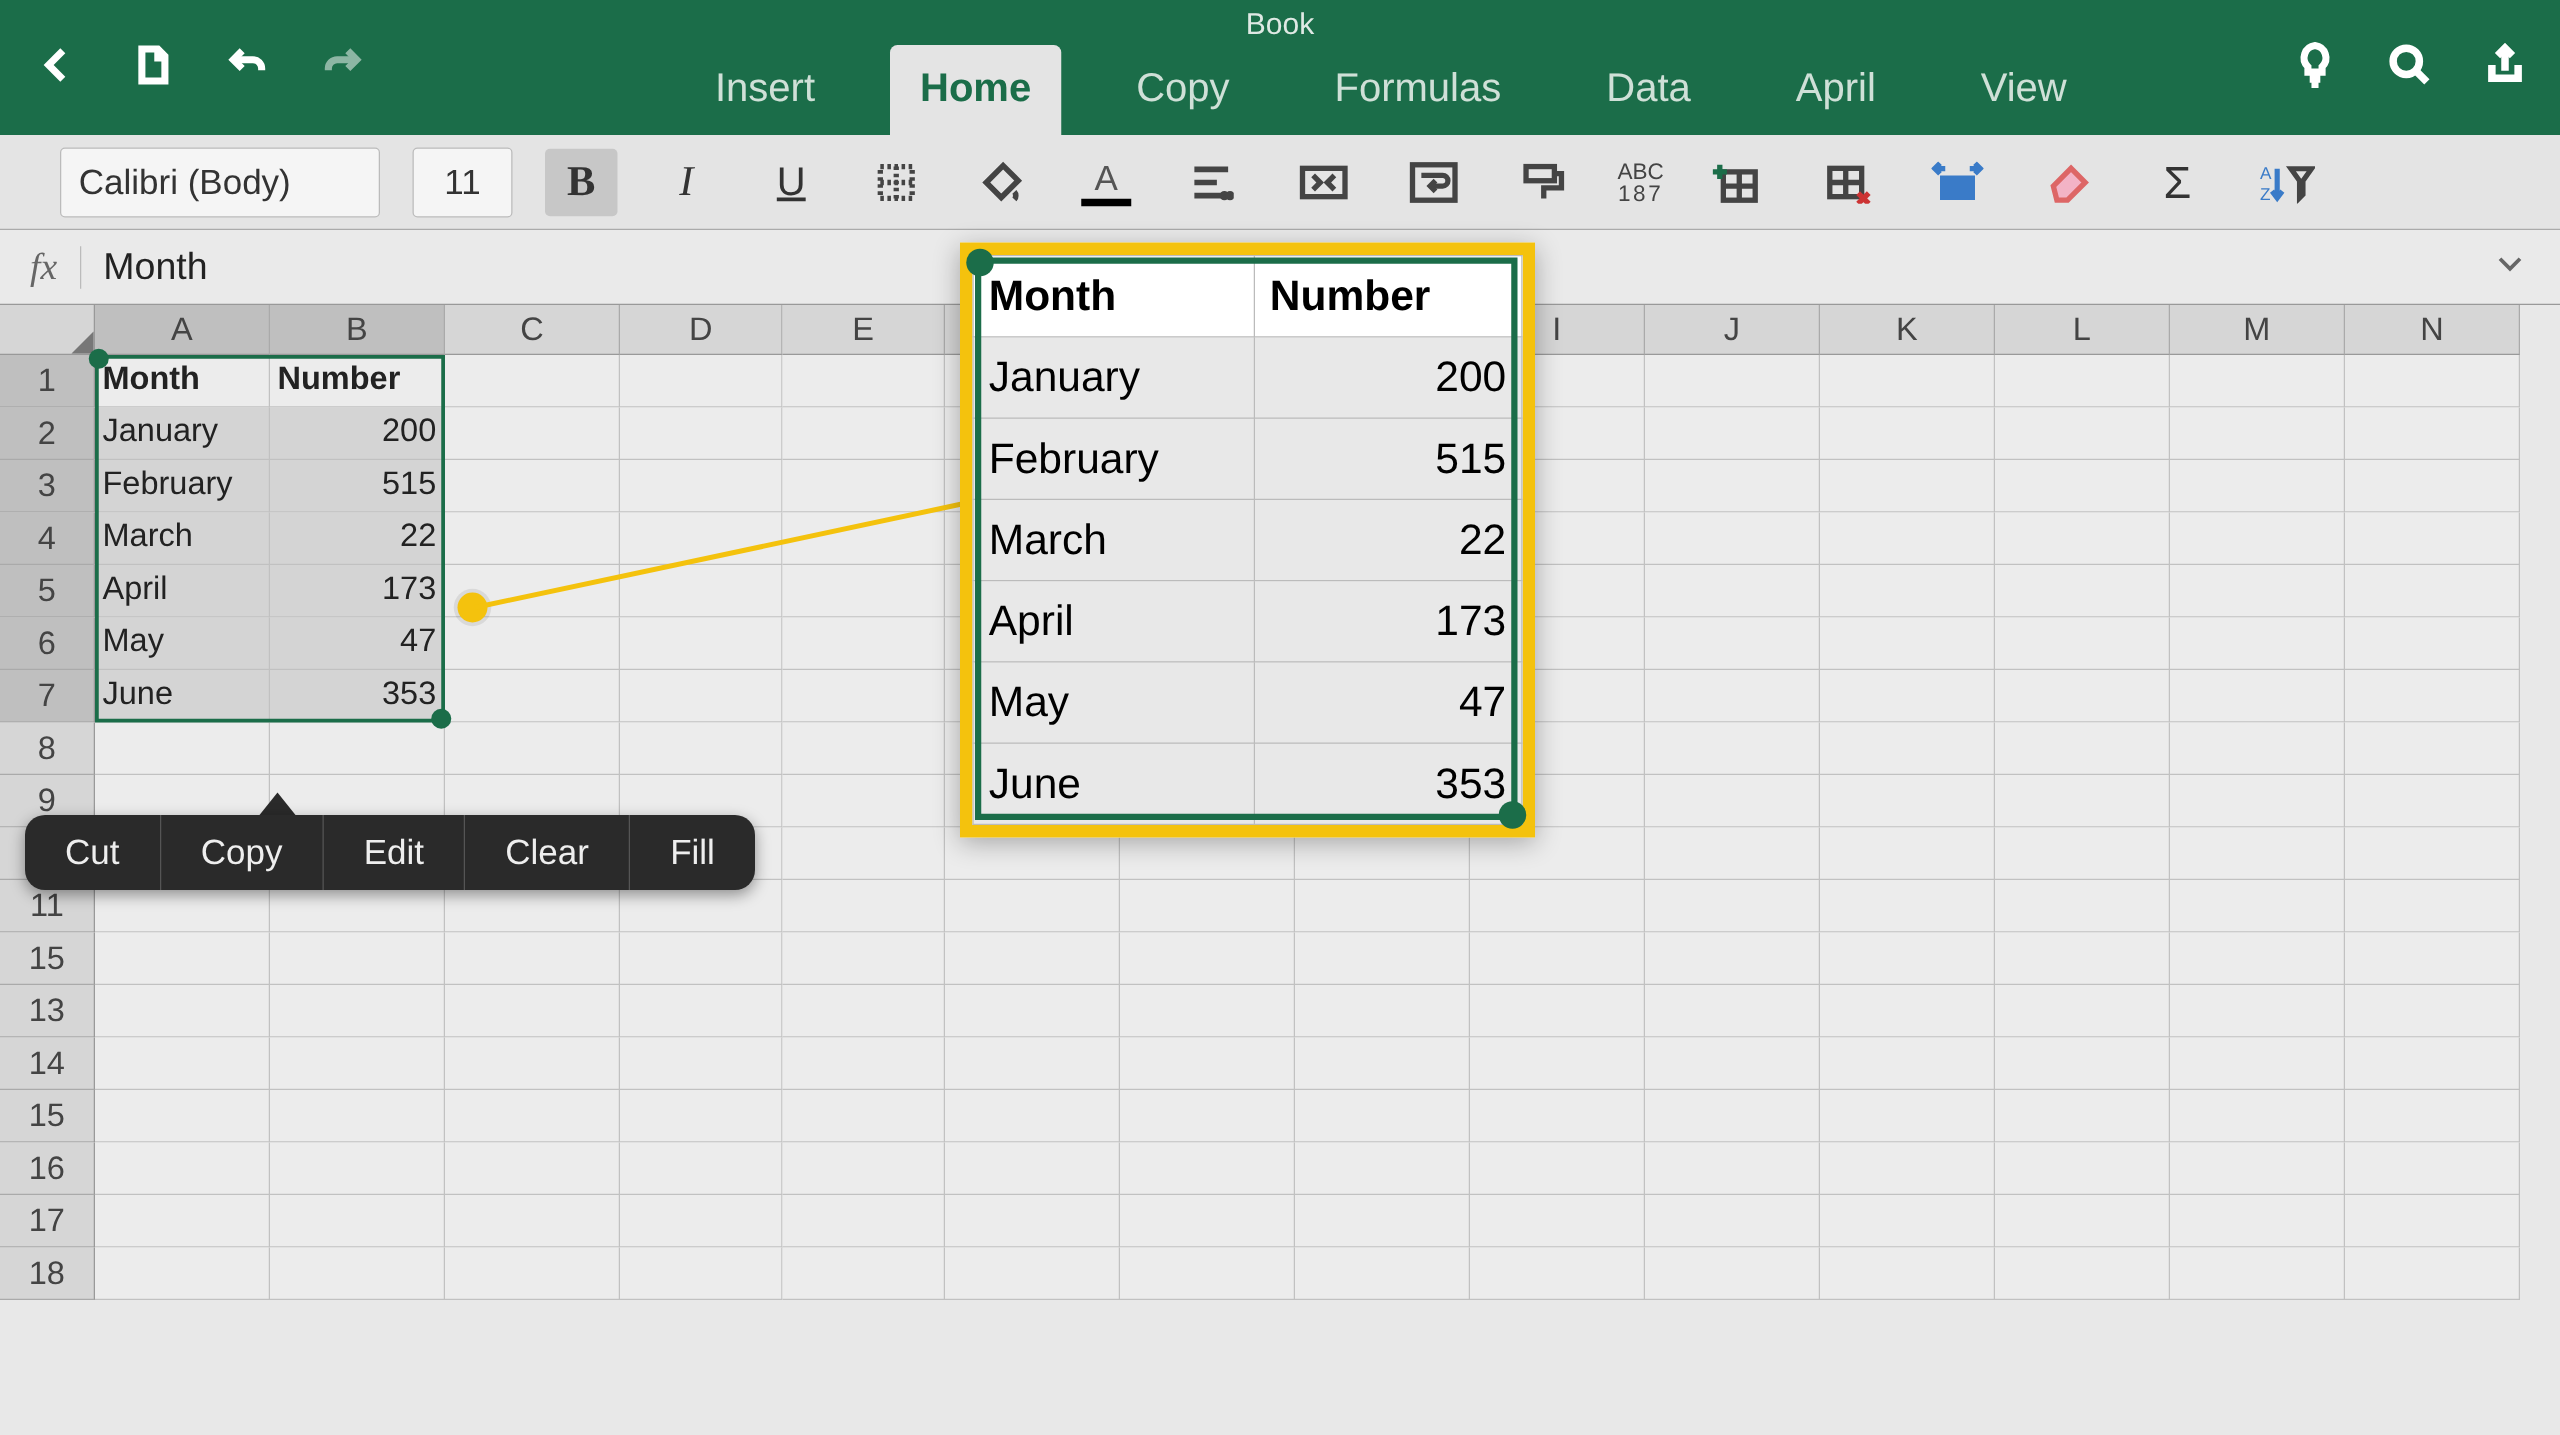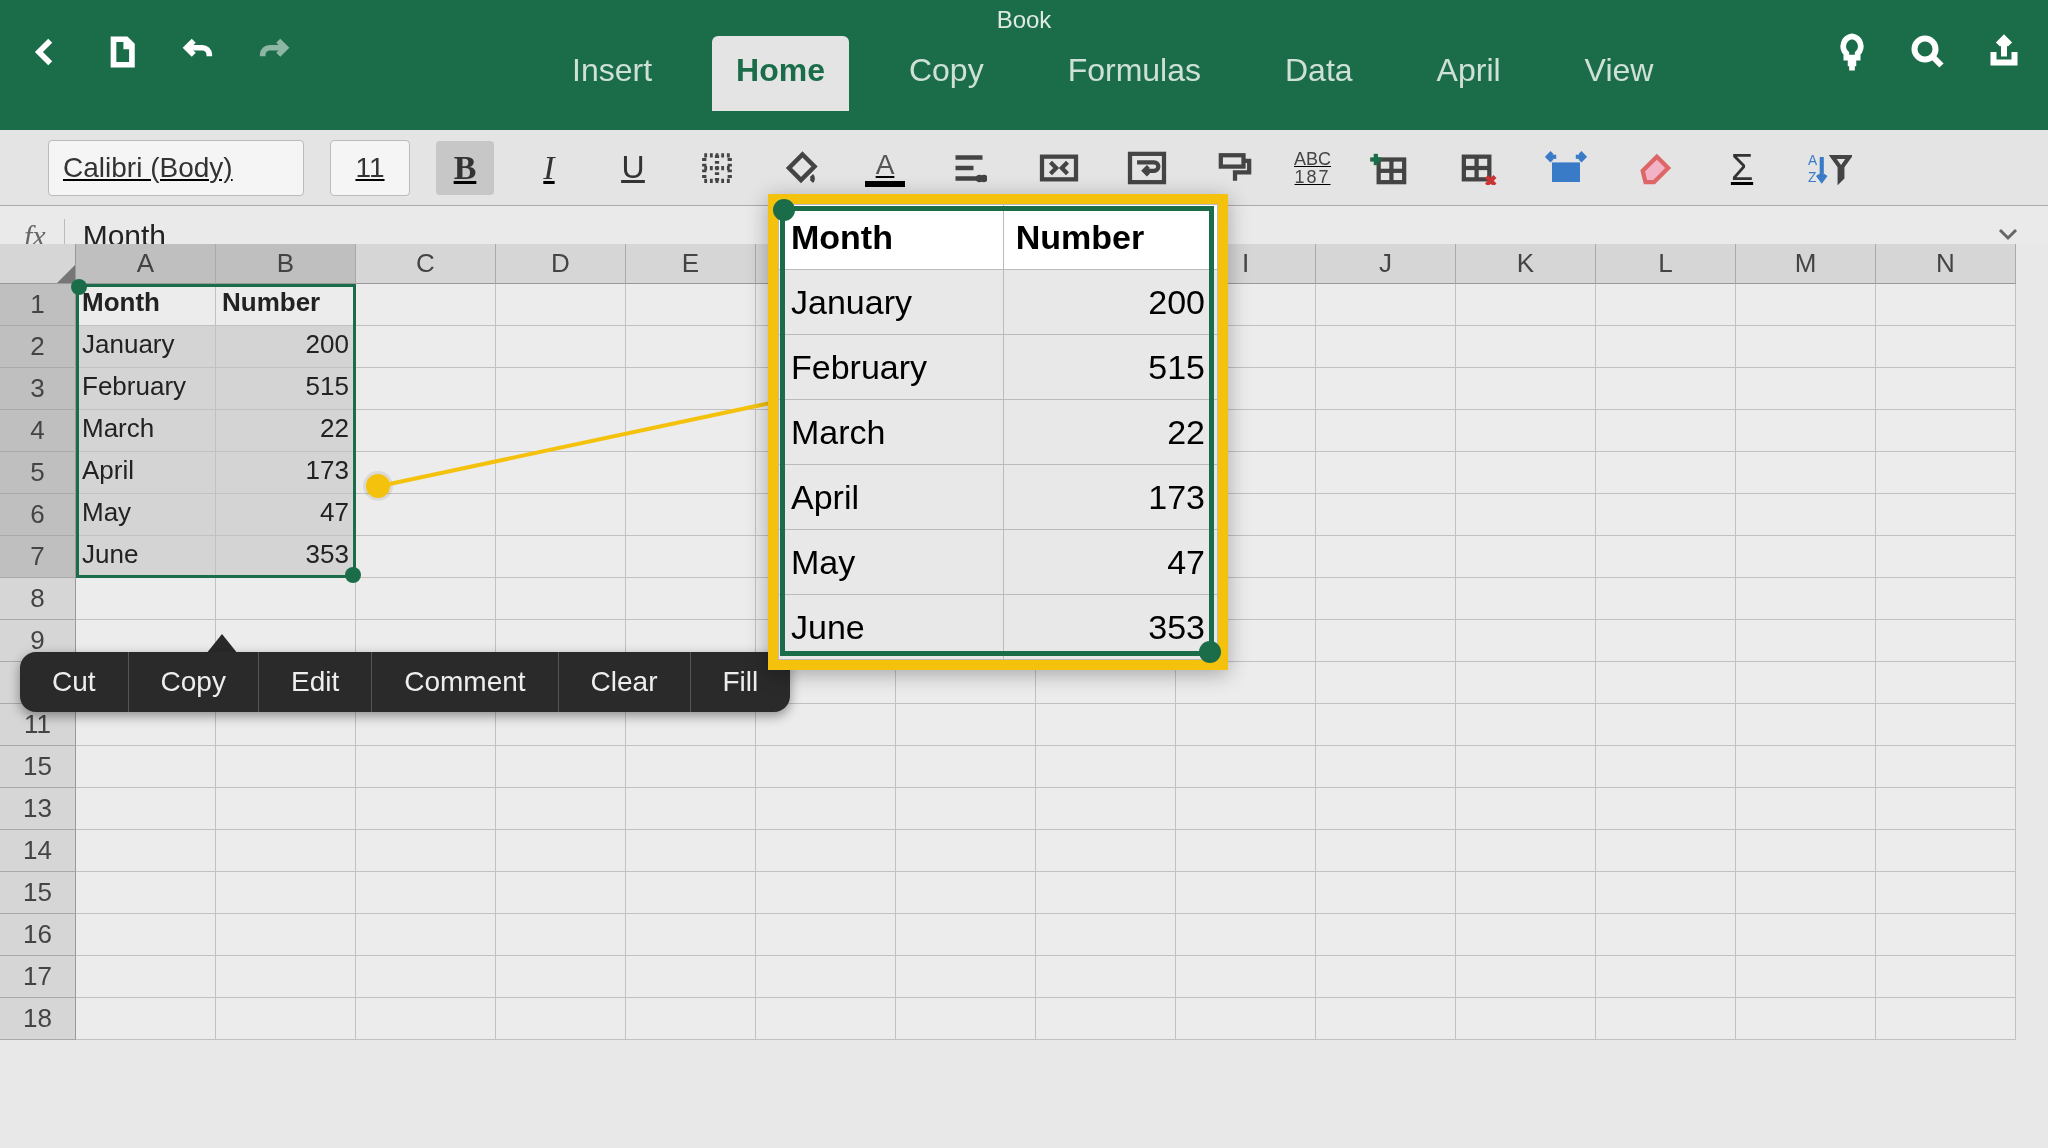--- a/index.html
+++ b/index.html
@@ -1,31 +1,31 @@
 <!DOCTYPE html>
 <html><head>
 <meta charset="utf-8">
 <style>
   * { box-sizing: border-box; }
   html, body { margin:0; padding:0; font-family: -apple-system, "Segoe UI", Arial, sans-serif; background:#bfbfbf; }
   body { width:2048px; height:1148px; transform-origin: top left; position:relative; overflow:hidden; }
 
   
-  .titlebar { background:#1b6d49; height:130px; color:#fff; display:flex; align-items:flex-start; }
+  .titlebar { background:#1b6d49; height:108px; color:#fff; display:flex; align-items:flex-start; }
   .title-top { position:absolute; top:6px; left:0; right:0; text-align:center; font-size:24px; color:#dfe9e4;}
   .tb-left { display:flex; align-items:center; gap:36px; padding:32px 26px 0 26px; }
   .tb-left .ico, .tb-right .ico { width:40px; height:40px; display:flex; align-items:center; justify-content:center; }
   .tb-left svg, .tb-right svg { stroke:#fff; fill:none; stroke-width:4; }
   .tabs { position:absolute; left:548px; top:36px; display:flex; gap:36px; font-size:32px; }
   .tab { color:#cfe0d7; padding:16px 24px 22px 24px; cursor:pointer; }
   .tab.active { background:#e4e4e4; color:#1b6d49; font-weight:600; border-radius:6px 6px 0 0; }
   .tb-right { position:absolute; right:24px; top:32px; display:flex; gap:36px; }
 
   
-  .ribbon { background:#e4e4e4; height:76px; border-bottom:1px solid #aaa; display:flex; align-items:center; padding:0 48px; gap:26px; position:relative;text-decoration:underline;}
+  .ribbon { background:#e4e4e4; height:76px; border-bottom:1px solid #aaa; display:flex; align-items:center; padding:0 48px; gap:26px; position:relative;}
   .fontname { width:256px; height:56px; background:#f5f5f5; border:1px solid #bbb; border-radius:4px; display:flex; align-items:center; padding:0 14px; font-size:28px; color:#333;}
   .fontsize { width:80px; height:56px; background:#f5f5f5; border:1px solid #bbb; border-radius:4px; display:flex; align-items:center; justify-content:center; font-size:28px; color:#333;}
   .ribbtn { width:58px; height:54px; display:flex; align-items:center; justify-content:center; border-radius:4px; color:#333;}
   .ribbtn.active { background:#c7c7c7; }
   .ribbtn svg { stroke:#444; stroke-width:3; fill:none; }
   .rib-icon-group { display:flex; gap:30px; align-items:center; margin-left:6px;}
   .numfmt { display:flex; flex-direction:column; align-items:center; font-size:18px; color:#444; line-height:1; }
 
   
   .fbar { background:#eaeaea; height:60px; border-bottom:1px solid #999; display:flex; align-items:center; padding:0 24px; position:relative;}
@@ -580,21 +580,20 @@
   <div class="selection" style="left:76px; top:40px; width:280px; height:294px;">
     <div class="handle" style="left:-8px; top:-8px;"></div>
     <div class="handle" style="right:-8px; bottom:-8px;"></div>
   </div>
 
   <div class="ctx-arrow" style="left:206px; top:390px;"></div>
   <div class="ctxmenu" style="left:20px; top:408px;">
     <div class="ctxitem">Cut</div>
     <div class="ctxitem">Copy</div>
     <div class="ctxitem">Edit</div>
-    <div class="ctxitem">Comment</div>
     <div class="ctxitem">Clear</div>
     <div class="ctxitem">Fill</div>
   </div>
 
   <div class="callout-dot" style="left:366px; top:230px;"></div>
   <div class="callout-line" style="left:380px; top:240px; width:400px; transform:rotate(-12deg);"></div>
 
   <div class="callout" style="left:768px; top:-50px; width:460px; height:476px;">
     <div class="callout-inner">
       <div class="callout-sel" style="left:2px; top:2px; right:4px; bottom:4px;">

